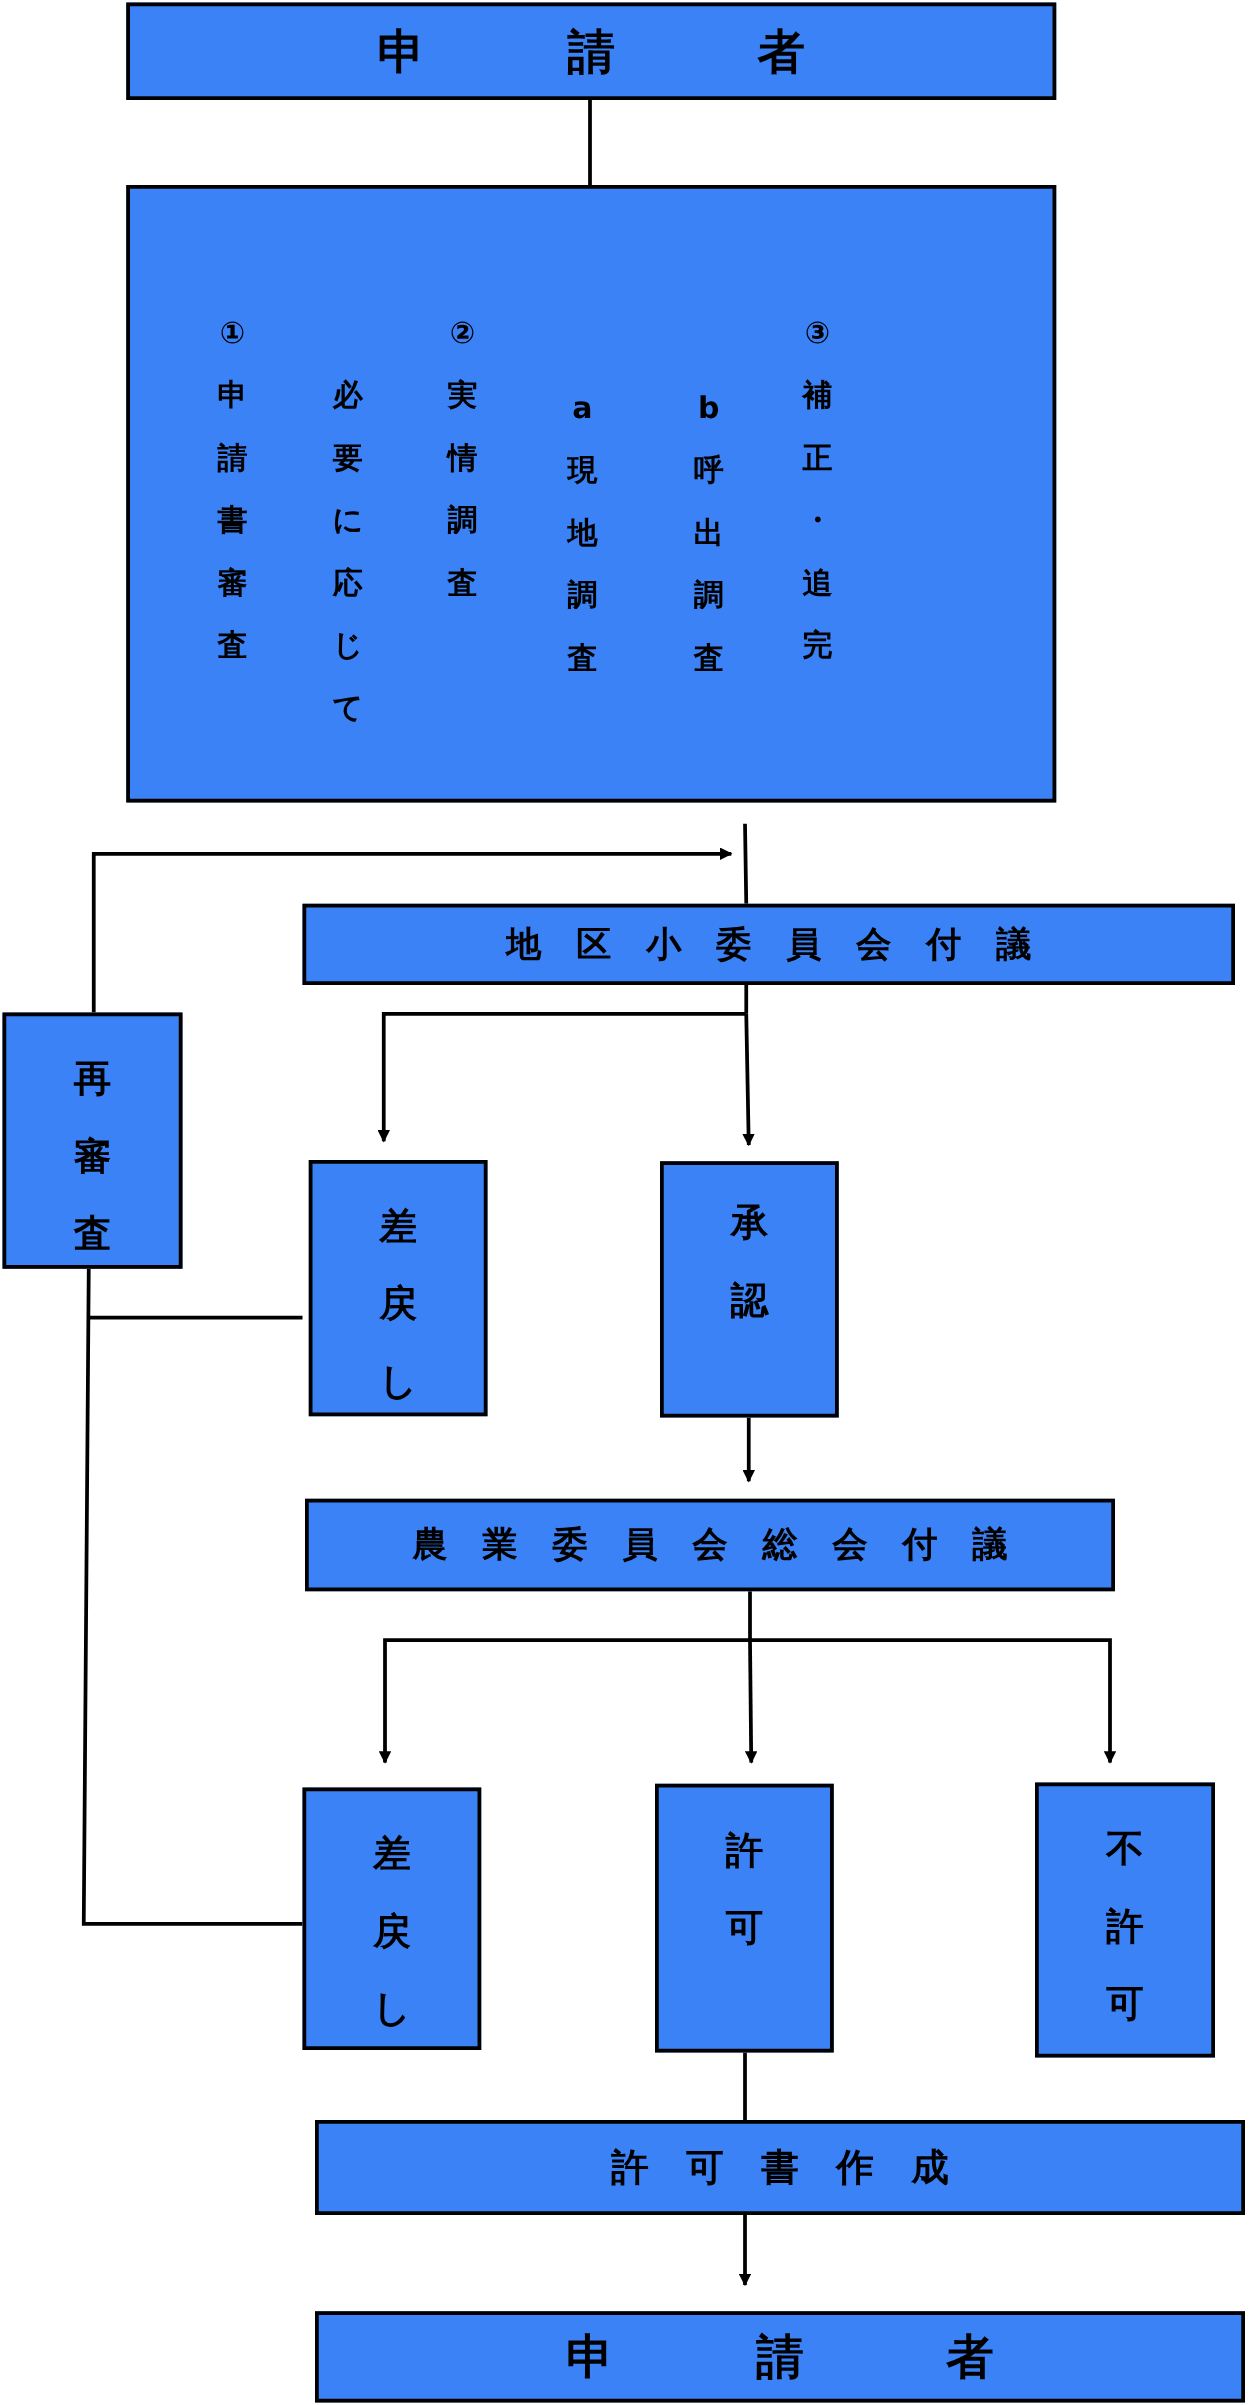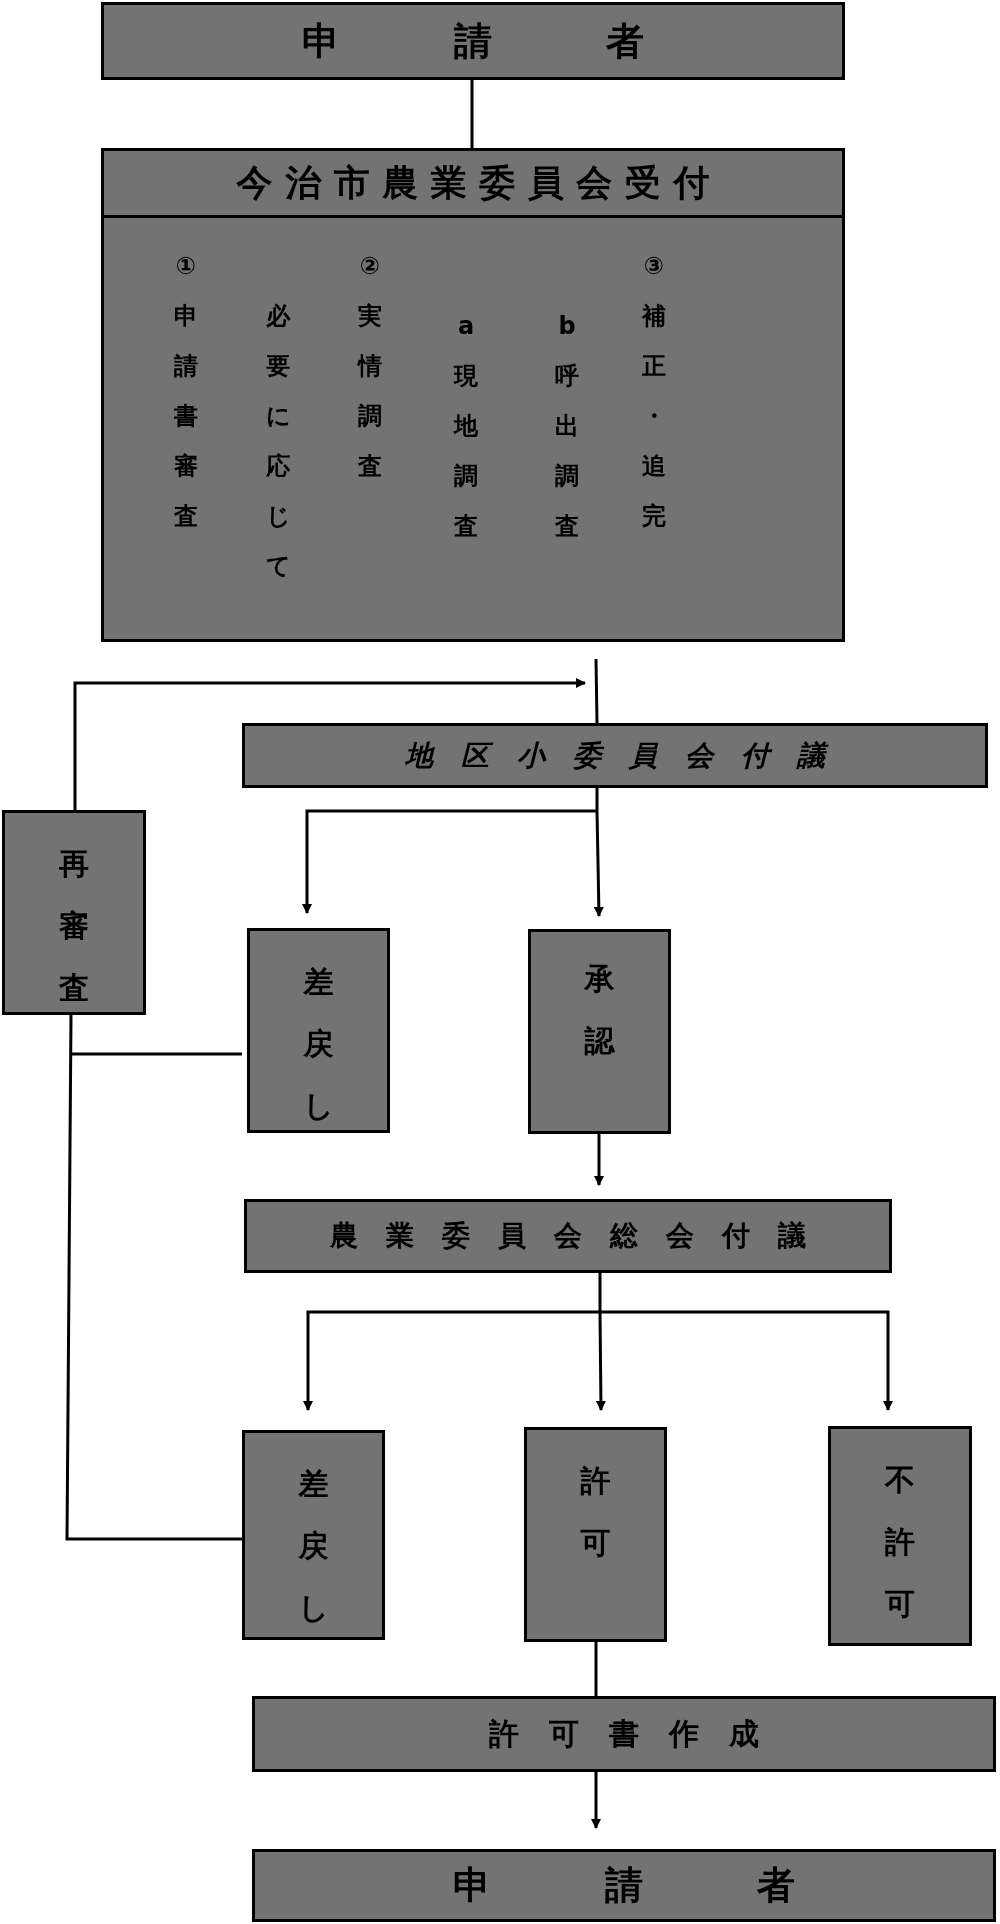--- a/index.html
+++ b/index.html
@@ -1,17 +1,17 @@
 <!DOCTYPE html>
 <html><head>
 <meta charset="utf-8">
 <style>
   html,body{margin:0;padding:0;background:#fff;}
   body{width:1000px;height:1924px;position:relative;overflow:hidden;font-family:"DejaVu Sans",sans-serif;color:#000;}
-  .box{position:absolute;border:3px solid #000;box-sizing:border-box;background:#737373;}
+  .box{position:absolute;border:3px solid #000;box-sizing:border-box;background:#3b82f6;}
   .hbox{display:flex;align-items:center;justify-content:center;font-weight:bold;}
   .vbox{display:flex;flex-direction:column;align-items:center;font-weight:bold;font-size:30px;}
   .vbox span{display:block;line-height:62px;}
   svg.lines{position:absolute;left:0;top:0;}
   .col{position:absolute;display:flex;flex-direction:column;align-items:center;font-weight:bold;font-size:24px;}
   .col span{display:block;height:50px;line-height:50px;}
 </style>
 </head>
 <body>
 
@@ -38,23 +38,20 @@
     <line x1="596" y1="1642" x2="596" y2="1696"></line>
     <line x1="596" y1="1762" x2="596" y2="1828" marker-end="url(#ah)"></line>
   </g>
 </svg>
 
 <div class="box hbox" style="left:101px;top:2px;width:744px;height:78px;font-size:38px;">
   <span>申　　　請　　　者</span>
 </div>
 
 <div class="box" style="left:101px;top:148px;width:744px;height:494px;">
-  <div class="hbox" style="height:64px;border-bottom:3px solid #000;font-size:36px;">
-    <span>今 治 市 農 業 委 員 会 受 付</span>
-  </div>
   <div class="col" style="left:70px;top:90px;">
     <span>①</span>
     <span>申</span>
     <span>請</span>
     <span>書</span>
     <span>審</span>
     <span>査</span>
   </div>
   <div class="col" style="left:162px;top:90px;">
     <span></span>
@@ -93,21 +90,21 @@
   <div class="col" style="left:538px;top:90px;">
     <span>③</span>
     <span>補</span>
     <span>正</span>
     <span>・</span>
     <span>追</span>
     <span>完</span>
   </div>
 </div>
 
-<div class="box hbox" style="left:242px;top:723px;width:746px;height:65px;font-size:28px;font-style:italic;">
+<div class="box hbox" style="left:242px;top:723px;width:746px;height:65px;font-size:28px;">
   <span>地　区　小　委　員　会　付　議</span>
 </div>
 
 <div class="box vbox" style="left:2px;top:810px;width:144px;height:205px;padding-top:20px;">
   <span>再</span>
   <span>審</span>
   <span>査</span>
 </div>
 
 <div class="box vbox" style="left:247px;top:928px;width:143px;height:205px;padding-top:20px;">

